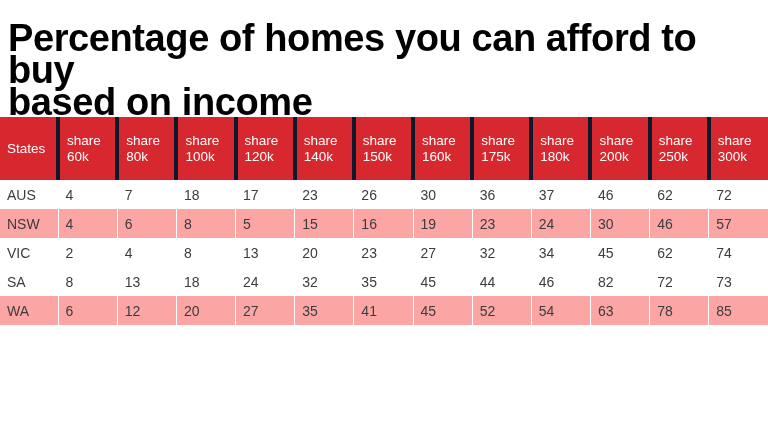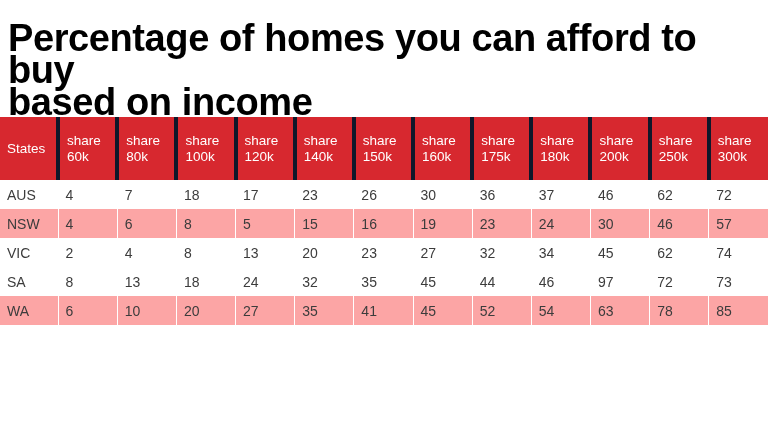--- a/index.html
+++ b/index.html
@@ -200,28 +200,28 @@
           <td class="state-cell">SA</td>
           <td>8</td>
           <td>13</td>
           <td>18</td>
           <td>24</td>
           <td>32</td>
           <td>35</td>
           <td>45</td>
           <td>44</td>
           <td>46</td>
-          <td>97</td>
+          <td>82</td>
           <td>72</td>
           <td>73</td>
         </tr>
         <tr class="row-even">
           <td class="state-cell">WA</td>
           <td>6</td>
-          <td>10</td>
+          <td>12</td>
           <td>20</td>
           <td>27</td>
           <td>35</td>
           <td>41</td>
           <td>45</td>
           <td>52</td>
           <td>54</td>
           <td>63</td>
           <td>78</td>
           <td>85</td>

